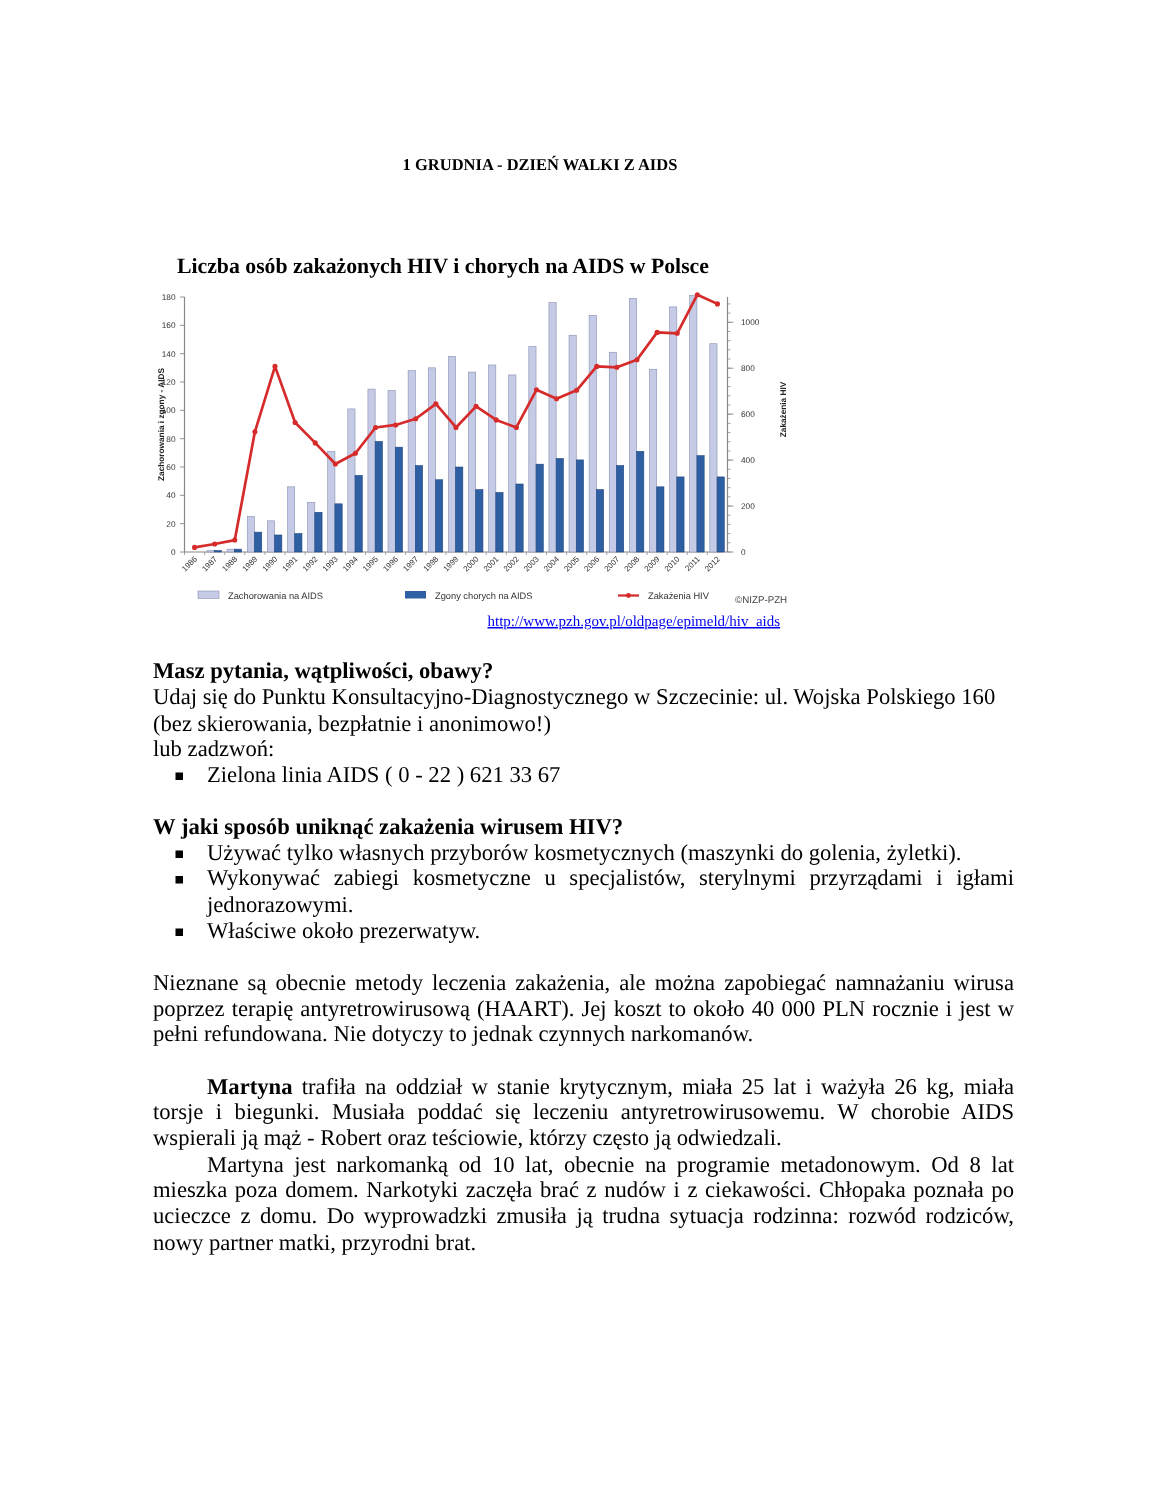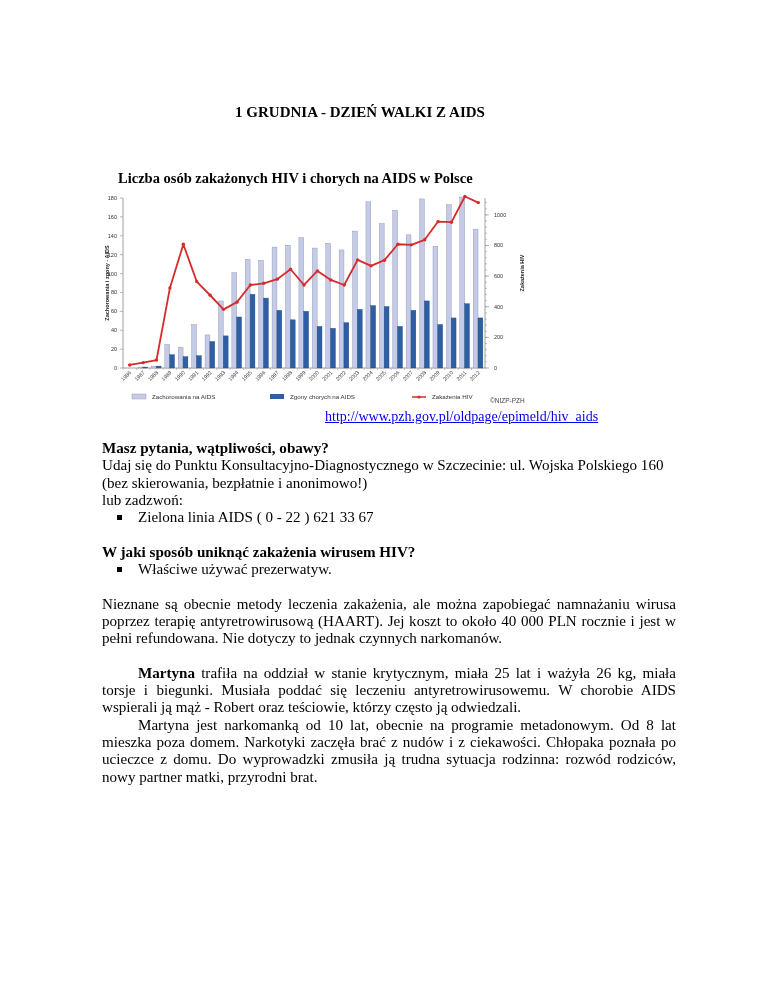--- a/index.html
+++ b/index.html
@@ -1,22 +1,22 @@
 <!DOCTYPE html>
 <html><head>
 <meta charset="utf-8">
 <style>
   html, body { margin: 0; padding: 0; background: #ffffff; }
   body { width: 768px; height: 994px; position: relative; overflow: hidden;
          font-family: "Liberation Serif", serif; color: #000; }
   .title { position: absolute; top: 104px; left: 0; width: 720px; text-align: center;
-           font-weight: bold; font-size: 15px; }
+           font-weight: bold; font-size: 11px; }
   .chart-heading { position: absolute; top: 170px; left: 118px; font-weight: bold; font-size: 14.5px; }
   #chart { position: absolute; left: 96px; top: 190px; }
-  .src-link { position: absolute; top: 409px; left: 325px; font-size: 14px; color: #0000ee;
+  .src-link { position: absolute; top: 409px; left: 325px; font-size: 10px; color: #0000ee;
               text-decoration: underline; }
   .copyright { position: absolute; top: 397px; left: 490px; font-family: "Liberation Sans", sans-serif;
                font-size: 6.5px; color: #444; }
   .content { position: absolute; left: 102px; top: 440px; width: 574px; font-size: 15.1px; line-height: 17.3px; }
   .content p { margin: 0; }
   .h { font-weight: bold; }
   .gap { height: 17.3px; }
   ul.sq { list-style: none; margin: 0; padding: 0; }
   ul.sq li { position: relative; padding-left: 36px; text-align: justify; }
   ul.sq li .bullet { position: absolute; left: 15px; top: 6px; width: 5px; height: 5px; background: #000; }
@@ -256,20 +256,22 @@
   <p class="h">Masz pytania, wątpliwości, obawy?</p>
   <p>Udaj się do Punktu Konsultacyjno-Diagnostycznego w Szczecinie: ul. Wojska Polskiego 160</p>
   <p>(bez skierowania, bezpłatnie i anonimowo!)</p>
   <p>lub zadzwoń:</p>
   <ul class="sq">
     <li><span class="bullet"></span><span>Zielona linia AIDS ( 0 - 22 ) 621 33 67</span></li>
   </ul>
   <div class="gap"></div>
   <p class="h">W jaki sposób uniknąć zakażenia wirusem HIV?</p>
   <ul class="sq">
-    <li><span class="bullet"></span><span>Właściwe używać prezerwatyw.</span></li>
+    <li><span class="bullet"></span><span>Używać tylko własnych przyborów kosmetycznych (maszynki do golenia, żyletki).</span></li>
+    <li><span class="bullet"></span><span>Wykonywać zabiegi kosmetyczne u specjalistów, sterylnymi przyrządami i igłami jednorazowymi.</span></li>
+    <li><span class="bullet"></span><span>Właściwe około prezerwatyw.</span></li>
   </ul>
   <div class="gap"></div>
   <p class="just">Nieznane są obecnie metody leczenia zakażenia, ale można zapobiegać namnażaniu wirusa poprzez terapię antyretrowirusową (HAART). Jej koszt to około 40 000 PLN rocznie i jest w pełni refundowana. Nie dotyczy to jednak czynnych narkomanów.</p>
   <div class="gap"></div>
   <p class="just indent"><b>Martyna</b><span> trafiła na oddział w stanie krytycznym, miała 25 lat i ważyła 26 kg, miała torsje i biegunki. Musiała poddać się leczeniu antyretrowirusowemu. W chorobie AIDS wspierali ją mąż - Robert oraz teściowie, którzy często ją odwiedzali.</span></p>
   <p class="just indent">Martyna jest narkomanką od 10 lat, obecnie na programie metadonowym. Od 8 lat mieszka poza domem. Narkotyki zaczęła brać z nudów i z ciekawości. Chłopaka poznała po ucieczce z domu. Do wyprowadzki zmusiła ją trudna sytuacja rodzinna: rozwód rodziców, nowy partner matki, przyrodni brat.</p>
 </div>
 
 </body></html>

